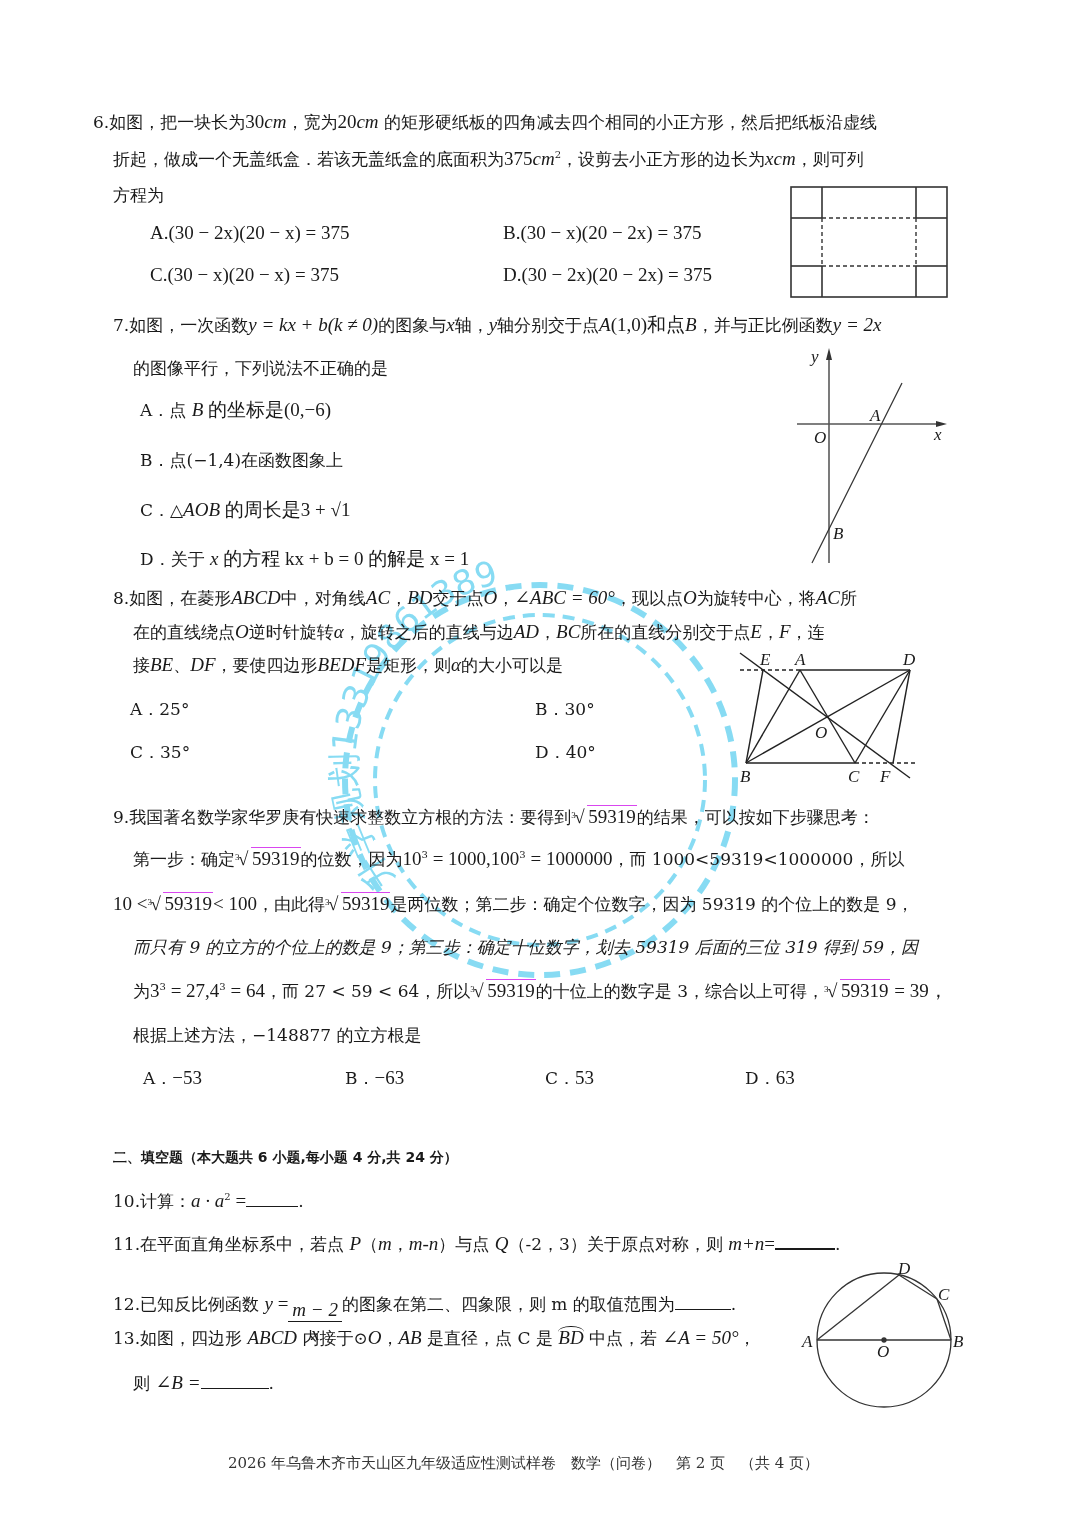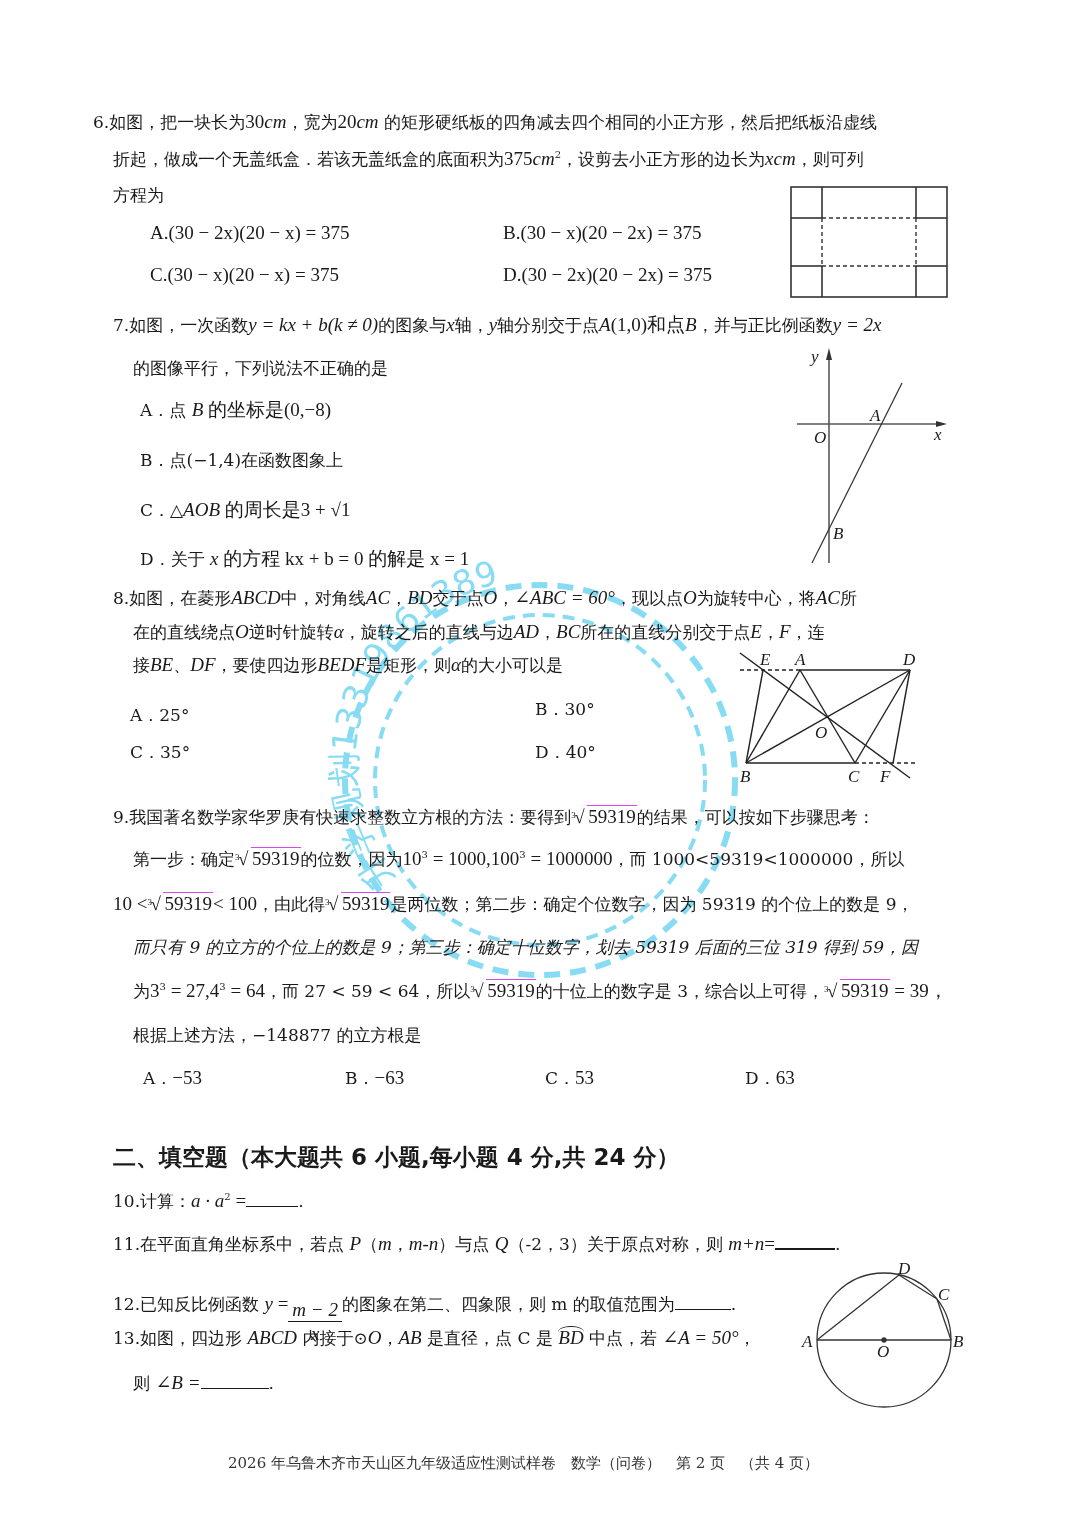--- a/index.html
+++ b/index.html
@@ -6,21 +6,21 @@
   body { width:1080px; height:1527px; position:relative; overflow:hidden;
          font-family:"DejaVu Serif","Liberation Serif",serif; color:#1a1a1a; }
   .line { position:absolute; white-space:nowrap; font-size:17px; line-height:22px; }
   .i { font-style:italic; font-family:"Liberation Serif","DejaVu Serif",serif; }
   .m { font-family:"Liberation Serif","DejaVu Serif",serif; font-size:19px; }
   sup { font-size:10px; vertical-align:super; line-height:0; }
   .root { display:inline-block; position:relative; padding-left:12px; font-family:"Liberation Serif",serif; font-size:19px; }
   .root .idx { position:absolute; left:0; top:-2px; font-size:9px; }
   .root .rad { position:absolute; left:3px; top:0; font-size:19px; }
   .root .body { border-top:1px solid #d946ef; padding:0 1px; margin-left:4px; }
-  .section { font-family:"DejaVu Sans","Liberation Sans",sans-serif; font-weight:bold; font-size:23px; }
+  .section { font-family:"DejaVu Sans","Liberation Sans",sans-serif; font-weight:bold; font-size:14px; }
   .blank { display:inline-block; border-bottom:1px solid #1a1a1a; height:16px; vertical-align:baseline; }
   .frac { display:inline-block; vertical-align:middle; text-align:center; font-family:"Liberation Serif",serif; font-size:19px;margin-top:35px; }
   .frac .num { display:block; border-bottom:1px solid #1a1a1a; padding:0 4px; line-height:22px; }
   .frac .den { display:block; line-height:24px; font-style:italic; }
   .footer { font-family:"DejaVu Serif","Liberation Serif",serif; font-size:15px; color:#333; }
   svg { position:absolute; left:0; top:0; }
   .lbl { font-family:"Liberation Serif",serif; font-style:italic; font-size:17px; fill:#1a1a1a; }
   .wm { font-family:"DejaVu Sans",sans-serif; font-size:34px; fill:#5fd0ef; }
 </style>
 </head>
@@ -115,35 +115,35 @@
 <div class="line" style="left:113px;top:184px;">方程为</div>
 <div class="line m" style="left:150px;top:222px;"><span>A.</span><span>(30 − 2x)(20 − x) = 375</span></div>
 <div class="line m" style="left:503px;top:222px;"><span>B.</span><span>(30 − x)(20 − 2x) = 375</span></div>
 <div class="line m" style="left:150px;top:264px;"><span>C.</span><span>(30 − x)(20 − x) = 375</span></div>
 <div class="line m" style="left:503px;top:264px;"><span>D.</span><span>(30 − 2x)(20 − 2x) = 375</span></div>
 
 <div class="line" style="left:113px;top:314px;">
   <span>7.如图，一次函数</span><span class="m i">y = kx + b(k ≠ 0)</span><span>的图象与</span><span class="m i">x</span><span>轴，</span><span class="m i">y</span><span>轴分别交于点</span><span class="m i">A</span><span class="m">(1,0)和点</span><span class="m i">B</span><span>，并与正比例函数</span><span class="m i">y = 2x</span>
 </div>
 <div class="line" style="left:133px;top:357px;">的图像平行，下列说法不正确的是</div>
-<div class="line" style="left:140px;top:399px;"><span>A．</span><span>点 </span><span class="m i">B</span><span class="m"> 的坐标是(0,−8)</span></div>
+<div class="line" style="left:140px;top:399px;"><span>A．</span><span>点 </span><span class="m i">B</span><span class="m"> 的坐标是(0,−6)</span></div>
 <div class="line" style="left:140px;top:449px;"><span>B．</span><span>点(−1,4)在函数图象上</span></div>
 <div class="line" style="left:140px;top:499px;"><span>C．</span><span>△</span><span class="m i">AOB</span><span class="m"> 的周长是3 + √1</span></div>
 <div class="line" style="left:140px;top:548px;"><span>D．</span><span>关于 </span><span class="m i">x</span><span class="m"> 的方程 kx + b = 0 的解是 x = 1</span></div>
 
 <div class="line" style="left:113px;top:587px;">
   <span>8.如图，在菱形</span><span class="m i">ABCD</span><span>中，对角线</span><span class="m i">AC</span><span>，</span><span class="m i">BD</span><span>交于点</span><span class="m i">O</span><span>，</span><span class="m i">∠ABC = 60°</span><span>，现以点</span><span class="m i">O</span><span>为旋转中心，将</span><span class="m i">AC</span><span>所</span>
 </div>
 <div class="line" style="left:133px;top:621px;">
   <span>在的直线绕点</span><span class="m i">O</span><span>逆时针旋转</span><span class="m i">α</span><span>，旋转之后的直线与边</span><span class="m i">AD</span><span>，</span><span class="m i">BC</span><span>所在的直线分别交于点</span><span class="m i">E</span><span>，</span><span class="m i">F</span><span>，连</span>
 </div>
 <div class="line" style="left:133px;top:654px;">
   <span>接</span><span class="m i">BE</span><span>、</span><span class="m i">DF</span><span>，要使四边形</span><span class="m i">BEDF</span><span>是矩形，则</span><span class="m i">α</span><span>的大小可以是</span>
 </div>
-<div class="line" style="left:130px;top:698px;margin-top:6px;"><span>A．</span><span>25°</span></div>
+<div class="line" style="left:130px;top:698px;"><span>A．</span><span>25°</span></div>
 <div class="line" style="left:535px;top:698px;"><span>B．</span><span>30°</span></div>
 <div class="line" style="left:130px;top:741px;"><span>C．</span><span>35°</span></div>
 <div class="line" style="left:535px;top:741px;"><span>D．</span><span>40°</span></div>
 
 <div class="line" style="left:113px;top:806px;">
   <span>9.我国著名数学家华罗庚有快速求整数立方根的方法：要得到</span><span class="root"><span class="idx">3</span><span class="rad">√</span><span class="body">59319</span></span><span>的结果，可以按如下步骤思考：</span>
 </div>
 <div class="line" style="left:133px;top:848px;">
   <span>第一步：确定</span><span class="root"><span class="idx">3</span><span class="rad">√</span><span class="body">59319</span></span><span>的位数，因为</span><span class="m">10</span><sup>3</sup><span class="m"> = 1000,100</span><sup>3</sup><span class="m"> = 1000000</span><span>，而 1000&lt;59319&lt;1000000，所以</span>
 </div>

